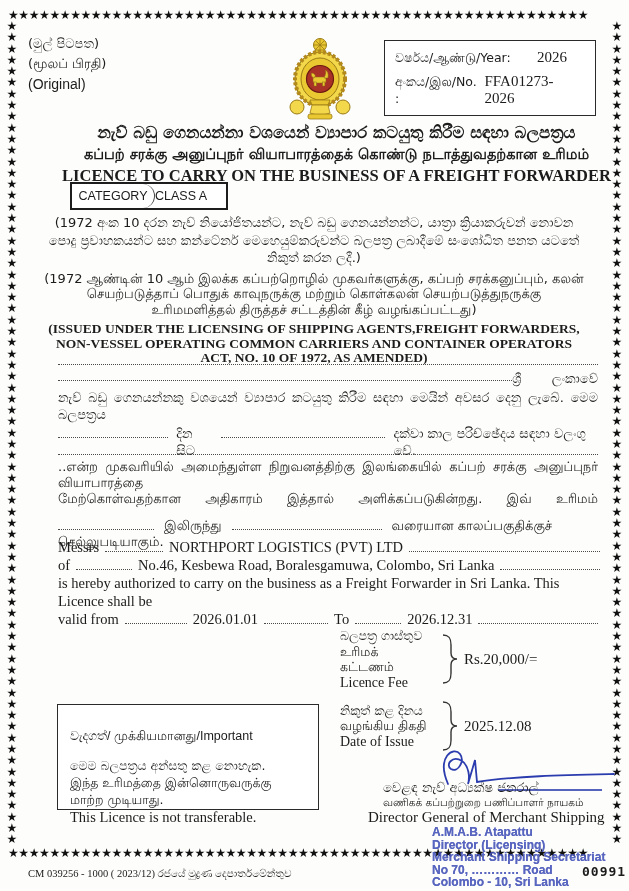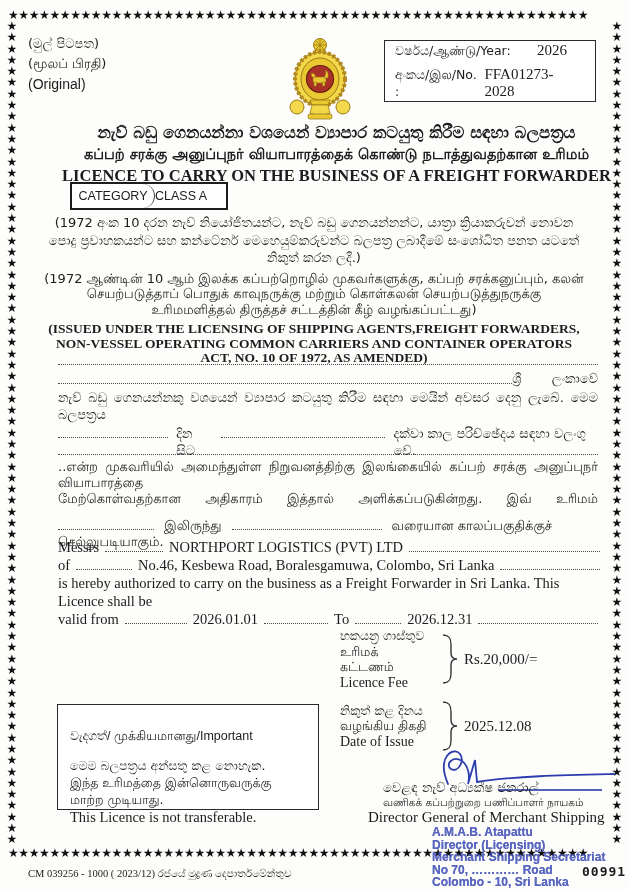--- a/index.html
+++ b/index.html
@@ -18,21 +18,21 @@
   .stars-v{top:21px;width:14px;height:826px;line-height:11.3px;white-space:pre-line;overflow:hidden;text-align:center;}
   .stars-left{left:5px;}
   .stars-right{left:610px;}
 
   .abs{position:absolute;}
 
   
   .original-block{left:28px;top:34px;font-size:13px;line-height:20px;}
   .original-block .en{font-family:"Liberation Sans",sans-serif;font-size:14px;}
 
-  .yearbox{left:384px;top:40px;width:212px;height:62px;border:1.6px solid #2a2a2a;background:#fff;
+  .yearbox{left:384px;top:40px;width:212px;height:76px;border:1.6px solid #2a2a2a;background:#fff;
     display:flex;flex-direction:column;justify-content:center;gap:6px;padding:4px 10px;box-sizing:border-box;}
   .yearbox .row{display:flex;align-items:baseline;font-size:12.5px;}
   .yearbox .val{font-family:"Liberation Serif",serif;font-size:15px;margin-left:auto;margin-right:18px;}
   .yearbox .row:nth-child(2) .val{margin-right:2px;}
 
   
   .titles{left:0;top:122px;width:629px;text-align:center;padding-left:22px;}
   .title-si{font-size:16.5px;font-weight:bold;line-height:22px;}
   .title-ta{font-size:14.5px;font-weight:bold;line-height:21px;}
   .title-en{font-size:16.5px;font-weight:bold;line-height:22px;}
@@ -45,21 +45,21 @@
   
   .act{left:44px;top:214px;width:540px;text-align:center;}
   .act-si{font-size:13px;line-height:17.5px;margin-bottom:4px;}
   .act-ta{font-size:13px;line-height:15.5px;margin-bottom:5px;}
   .act-en{font-size:13.5px;font-weight:bold;line-height:14.5px;}
   .dfill{flex:1 1 auto;border-bottom:1.7px dotted #4a4a4a;height:0.78em;min-width:8px;}
   .dfix{display:inline-block;border-bottom:1.7px dotted #4a4a4a;height:0.78em;}
 
   .grant-si{left:58px;top:352px;width:540px;font-size:13px;line-height:17.5px;}
   .grant-si .l1{height:12px;border-bottom:1.7px dotted #4a4a4a;margin-bottom:5px;}
-  .grant-si .l2{display:flex;align-items:center;}
+  .grant-si .l2{display:flex;align-items:flex-start;}
   .grant-si .l2 .tail{white-space:nowrap;word-spacing:26px;}
   .grant-si .l3{text-align:justify;text-align-last:justify;margin-top:1px;}
   .grant-si .l4{display:flex;align-items:baseline;gap:8px;margin-top:1px;}
 
   .grant-ta{left:58px;top:444px;width:540px;font-size:13px;line-height:16px;}
   .grant-ta .l0{height:10px;border-bottom:1.7px dotted #4a4a4a;margin-bottom:4px;}
   .grant-ta .l2{text-align:justify;text-align-last:justify;}
   .grant-ta .l3{display:flex;align-items:baseline;gap:10px;margin-top:11px;}
 
   .grant-en{left:58px;top:538px;width:542px;font-family:"Liberation Serif",serif;font-size:14.5px;line-height:18px;}
@@ -288,21 +288,21 @@
     </svg>
   </div>
 
   <div class="abs yearbox">
     <div class="row">
       <span>වර්ෂය/ஆண்டு/Year:</span>
       <span class="val">2026</span>
     </div>
     <div class="row">
       <span>අංකය/இல/No. :</span>
-      <span class="val">FFA01273-2028</span>
+      <span class="val">FFA01273-2026</span>
     </div>
   </div>
 
   <div class="abs titles">
     <div class="title-si">නැව් බඩු ගෙනයන්නා වශයෙන් ව්‍යාපාර කටයුතු කිරීම සඳහා බලපත්‍රය</div>
     <div class="title-ta">கப்பற் சரக்கு அனுப்புநர் வியாபாரத்தைக் கொண்டு நடாத்துவதற்கான உரிமம்</div>
     <div class="title-en serif">LICENCE TO CARRY ON THE BUSINESS OF A FREIGHT FORWARDER</div>
   </div>
 
   <div class="abs catbox">
@@ -365,21 +365,21 @@
       <span class="dfix" style="width:64px;"></span>
       <span class="name">To</span>
       <span class="dfix" style="width:46px;"></span>
       <span class="name">2026.12.31</span>
       <span class="dfix" style="width:120px;"></span>
     </div>
   </div>
 
   <div class="abs feeblock" style="top:628px;">
     <div class="fee-labels">
-      <div>හකයන්‍ර ගාස්තුව</div>
+      <div>බලපත්‍ර ගාස්තුව</div>
       <div>உரிமக் கட்டணம்</div>
       <div class="en">Licence Fee</div>
     </div>
     <svg class="brace" width="18" height="52" viewBox="0 0 18 52">
       <path d="M3,2 c6,0 8,3 8,10 l0,8 c0,4 2,6 6,6 c-4,0 -6,2 -6,6 l0,8 c0,7 -2,10 -8,10" fill="none" stroke="#333" stroke-width="1.4"></path>
     </svg>
     <div class="fee-value">Rs.20,000/=</div>
   </div>
 
   <div class="abs feeblock" style="top:700px;">

